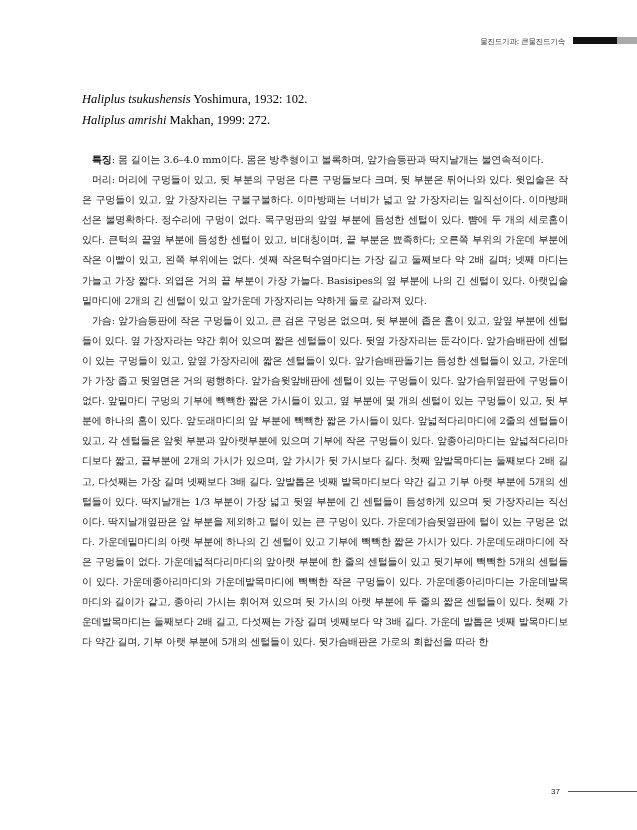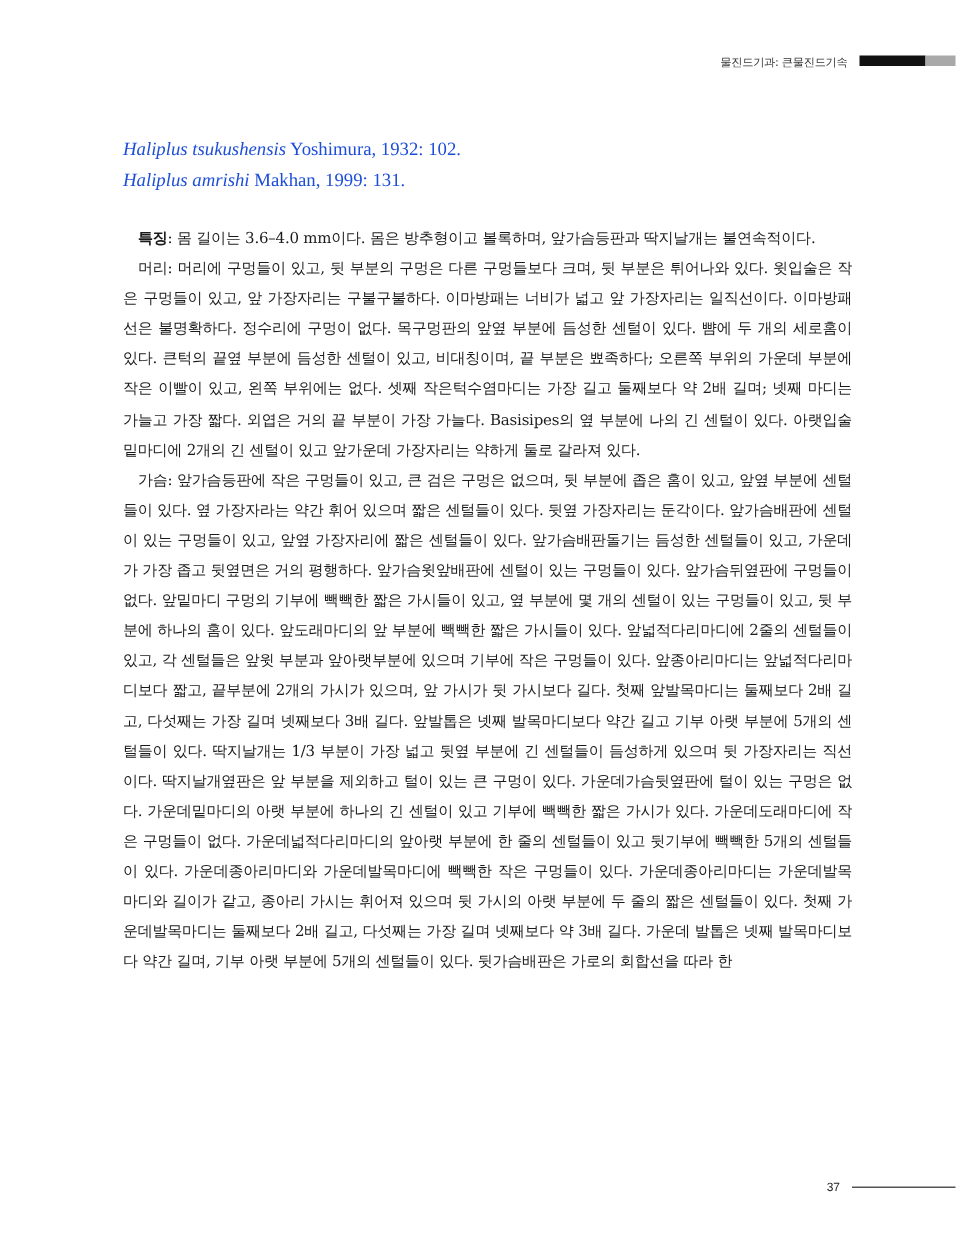--- a/index.html
+++ b/index.html
@@ -2,21 +2,21 @@
 <html><head>
   <meta charset="utf-8">
   <style>
     html, body { margin:0; padding:0; }
     body { width:637px; height:830px; background:#ffffff; position:relative; overflow:hidden;
       font-family: "DejaVu Serif", "Liberation Serif", serif; color:#1a1a1a; }
     .header { position:absolute; top:37px; right:0; height:11px; display:flex; align-items:flex-start; }
     .header-title { font-family:"DejaVu Sans", "Liberation Sans", sans-serif; font-size:7.5px; color:#333; margin-right:8px; letter-spacing:-0.2px; }
     .bar-black { width:44px; height:7px; background:#111; }
     .bar-gray { width:20px; height:7px; background:#a9a9a9; }
-    .synonyms { position:absolute; left:82px; top:89px; font-family:"Liberation Serif", serif; font-size:12.5px; line-height:21px; color:#1d4ed8; }
+    .synonyms { position:absolute; left:82px; top:89px; font-family:"Liberation Serif", serif; font-size:12.5px; line-height:21px; color:#000000; }
     .synonyms i { font-style:italic; }
     .body-text { position:absolute; left:82px; top:150px; width:486px; font-size:10px; line-height:20.1px; color:#1a1a1a; text-align:justify; letter-spacing:-0.15px; }
     .body-text p { margin:0; text-indent:10px; }
     .body-text b { font-weight:bold; }
     .footer { position:absolute; top:787px; right:0; display:flex; align-items:center; }
     .page-num { font-family:Liberation Sans, sans-serif; font-size:8px; color:#222; margin-right:8px; }
     .footer-line { width:69px; height:1px; background:#555; }
   </style>
 </head>
 <body>
@@ -25,21 +25,21 @@
   <span class="header-title">물진드기과: 큰물진드기속</span>
   <span class="bar-black"></span>
   <span class="bar-gray"></span>
 </div>
 
 <div class="synonyms">
   <div>
     <i>Haliplus tsukushensis</i><span> Yoshimura, 1932: 102.</span>
   </div>
   <div>
-    <i>Haliplus amrishi</i><span> Makhan, 1999: 131.</span>
+    <i>Haliplus amrishi</i><span> Makhan, 1999: 272.</span>
   </div>
 </div>
 
 <div class="body-text">
   <p><b>특징</b><span>: 몸 길이는 3.6–4.0 mm이다. 몸은 방추형이고 볼록하며, 앞가슴등판과 딱지날개는 불연속적이다.</span></p>
   <p><span>머리: 머리에 구멍들이 있고, 뒷 부분의 구멍은 다른 구멍들보다 크며, 뒷 부분은 튀어나와 있다. 윗입술은 작은 구멍들이 있고, 앞 가장자리는 구불구불하다. 이마방패는 너비가 넓고 앞 가장자리는 일직선이다. 이마방패선은 불명확하다. 정수리에 구멍이 없다. 목구멍판의 앞옆 부분에 듬성한 센털이 있다. 뺨에 두 개의 세로홈이 있다. 큰턱의 끝옆 부분에 듬성한 센털이 있고, 비대칭이며, 끝 부분은 뾰족하다; 오른쪽 부위의 가운데 부분에 작은 이빨이 있고, 왼쪽 부위에는 없다. 셋째 작은턱수염마디는 가장 길고 둘째보다 약 2배 길며; 넷째 마디는 가늘고 가장 짧다. 외엽은 거의 끝 부분이 가장 가늘다. Basisipes의 옆 부분에 나의 긴 센털이 있다. 아랫입술밑마디에 2개의 긴 센털이 있고 앞가운데 가장자리는 약하게 둘로 갈라져 있다.</span></p>
   <p><span>가슴: 앞가슴등판에 작은 구멍들이 있고, 큰 검은 구멍은 없으며, 뒷 부분에 좁은 홈이 있고, 앞옆 부분에 센털들이 있다. 옆 가장자라는 약간 휘어 있으며 짧은 센털들이 있다. 뒷옆 가장자리는 둔각이다. 앞가슴배판에 센털이 있는 구멍들이 있고, 앞옆 가장자리에 짧은 센털들이 있다. 앞가슴배판돌기는 듬성한 센털들이 있고, 가운데가 가장 좁고 뒷옆면은 거의 평행하다. 앞가슴윗앞배판에 센털이 있는 구멍들이 있다. 앞가슴뒤옆판에 구멍들이 없다. 앞밑마디 구멍의 기부에 빽빽한 짧은 가시들이 있고, 옆 부분에 몇 개의 센털이 있는 구멍들이 있고, 뒷 부분에 하나의 홈이 있다. 앞도래마디의 앞 부분에 빽빽한 짧은 가시들이 있다. 앞넓적다리마디에 2줄의 센털들이 있고, 각 센털들은 앞윗 부분과 앞아랫부분에 있으며 기부에 작은 구멍들이 있다. 앞종아리마디는 앞넓적다리마디보다 짧고, 끝부분에 2개의 가시가 있으며, 앞 가시가 뒷 가시보다 길다. 첫째 앞발목마디는 둘째보다 2배 길고, 다섯째는 가장 길며 넷째보다 3배 길다. 앞발톱은 넷째 발목마디보다 약간 길고 기부 아랫 부분에 5개의 센털들이 있다. 딱지날개는 1/3 부분이 가장 넓고 뒷옆 부분에 긴 센털들이 듬성하게 있으며 뒷 가장자리는 직선이다. 딱지날개옆판은 앞 부분을 제외하고 털이 있는 큰 구멍이 있다. 가운데가슴뒷옆판에 털이 있는 구멍은 없다. 가운데밑마디의 아랫 부분에 하나의 긴 센털이 있고 기부에 빽빽한 짧은 가시가 있다. 가운데도래마디에 작은 구멍들이 없다. 가운데넓적다리마디의 앞아랫 부분에 한 줄의 센털들이 있고 뒷기부에 빽빽한 5개의 센털들이 있다. 가운데종아리마디와 가운데발목마디에 빽빽한 작은 구멍들이 있다. 가운데종아리마디는 가운데발목마디와 길이가 같고, 종아리 가시는 휘어져 있으며 뒷 가시의 아랫 부분에 두 줄의 짧은 센털들이 있다. 첫째 가운데발목마디는 둘째보다 2배 길고, 다섯째는 가장 길며 넷째보다 약 3배 길다. 가운데 발톱은 넷째 발목마디보다 약간 길며, 기부 아랫 부분에 5개의 센털들이 있다. 뒷가슴배판은 가로의 회합선을 따라 한</span></p>
 </div>
 
 <div class="footer">

